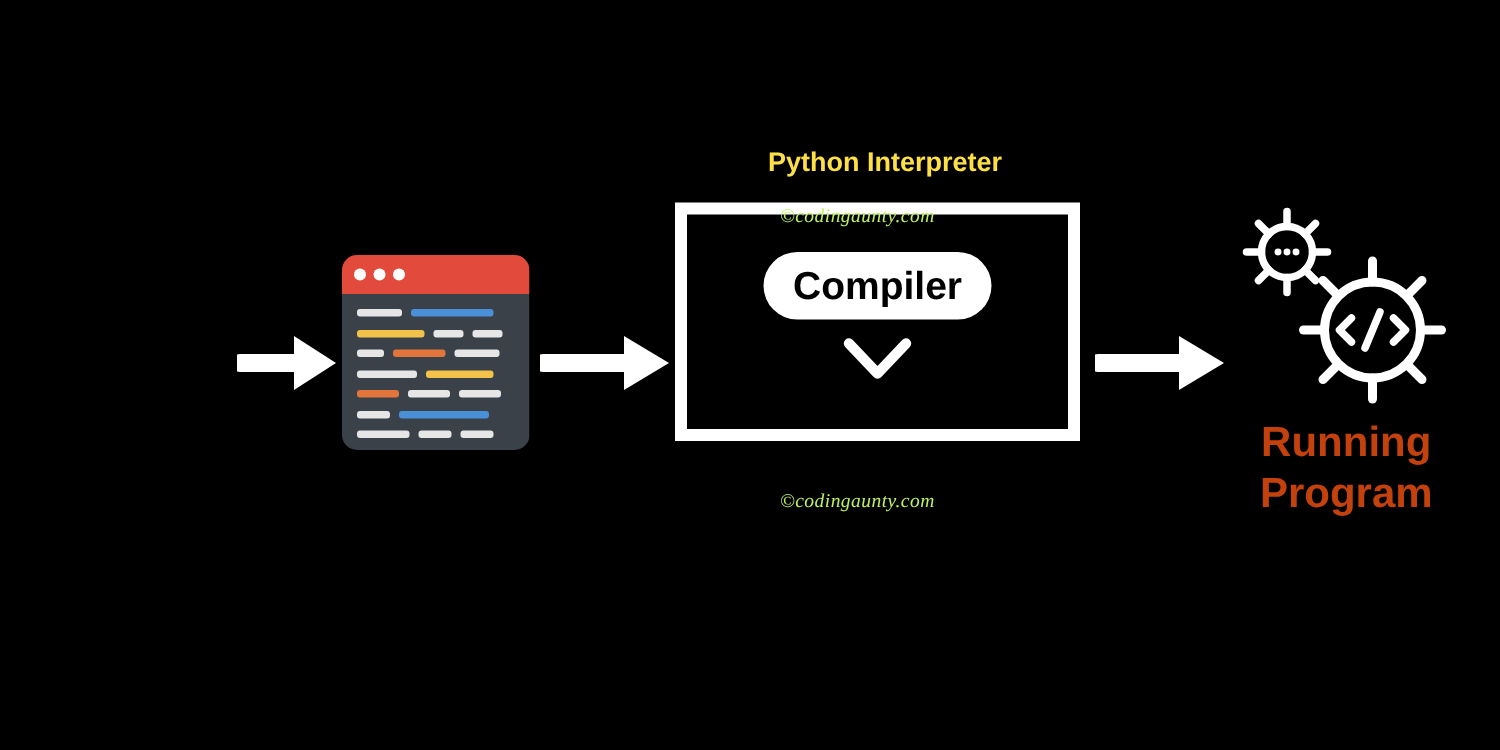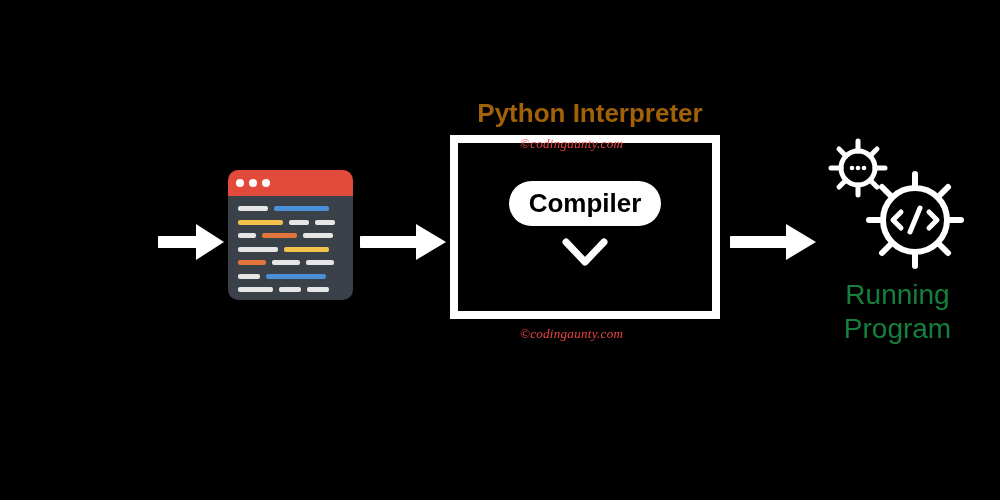--- a/index.html
+++ b/index.html
@@ -71,44 +71,44 @@
     justify-content: space-between;
   }
   .cw-row { display: flex; gap: 6px; }
   .seg { height: 5px; border-radius: 2px; }
 
   
   .interp-title {
     position: absolute;
     left: 450px;
     top: 98px;
-    color: #a16207;
-    font-size: 26px;
+    color: #fde047;
+    font-size: 18px;
     font-weight: 700;
     width: 280px;
     text-align: center;
   }
   .interp-box {
     position: absolute;
     left: 450px;
     top: 135px;
     width: 270px;
-    height: 184px;
+    height: 159px;
     border: 8px solid #fff;
     display: flex;
     flex-direction: column;
     align-items: center;
     justify-content: center;
     gap: 10px;
   }
   .interp-box .pill { font-size: 26px; padding: 7px 20px; }
   .down-chevron { color: #fff; }
   .watermark {
     position: absolute;
-    color: #ef4444;
+    color: #bef264;
     font-family: Georgia, 'Times New Roman', serif;
     font-style: italic;
     font-size: 13px;
     letter-spacing: 0.3px;
   }
   .wm1 { left: 520px; top: 136px; }
   .wm2 { left: 520px; top: 326px; }
 
   
   .gears {
@@ -116,23 +116,23 @@
     left: 820px;
     top: 130px;
     width: 150px;
     height: 145px;
   }
   .running-label {
     position: absolute;
     left: 810px;
     top: 278px;
     width: 175px;
-    color: #15803d;
+    color: #c2410c;
     font-size: 28px;
-    font-weight: 400;
+    font-weight: 700;
     text-align: center;
     line-height: 1.2;
   }
 </style>
 </head>
 <body>
 
 <div class="stage">
 
 

